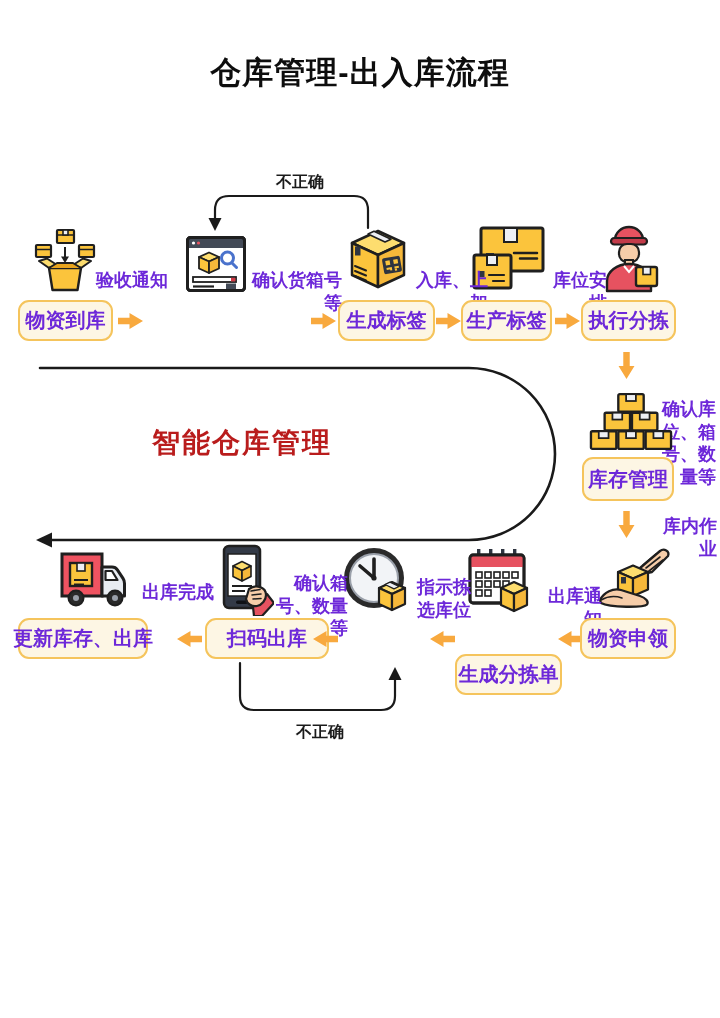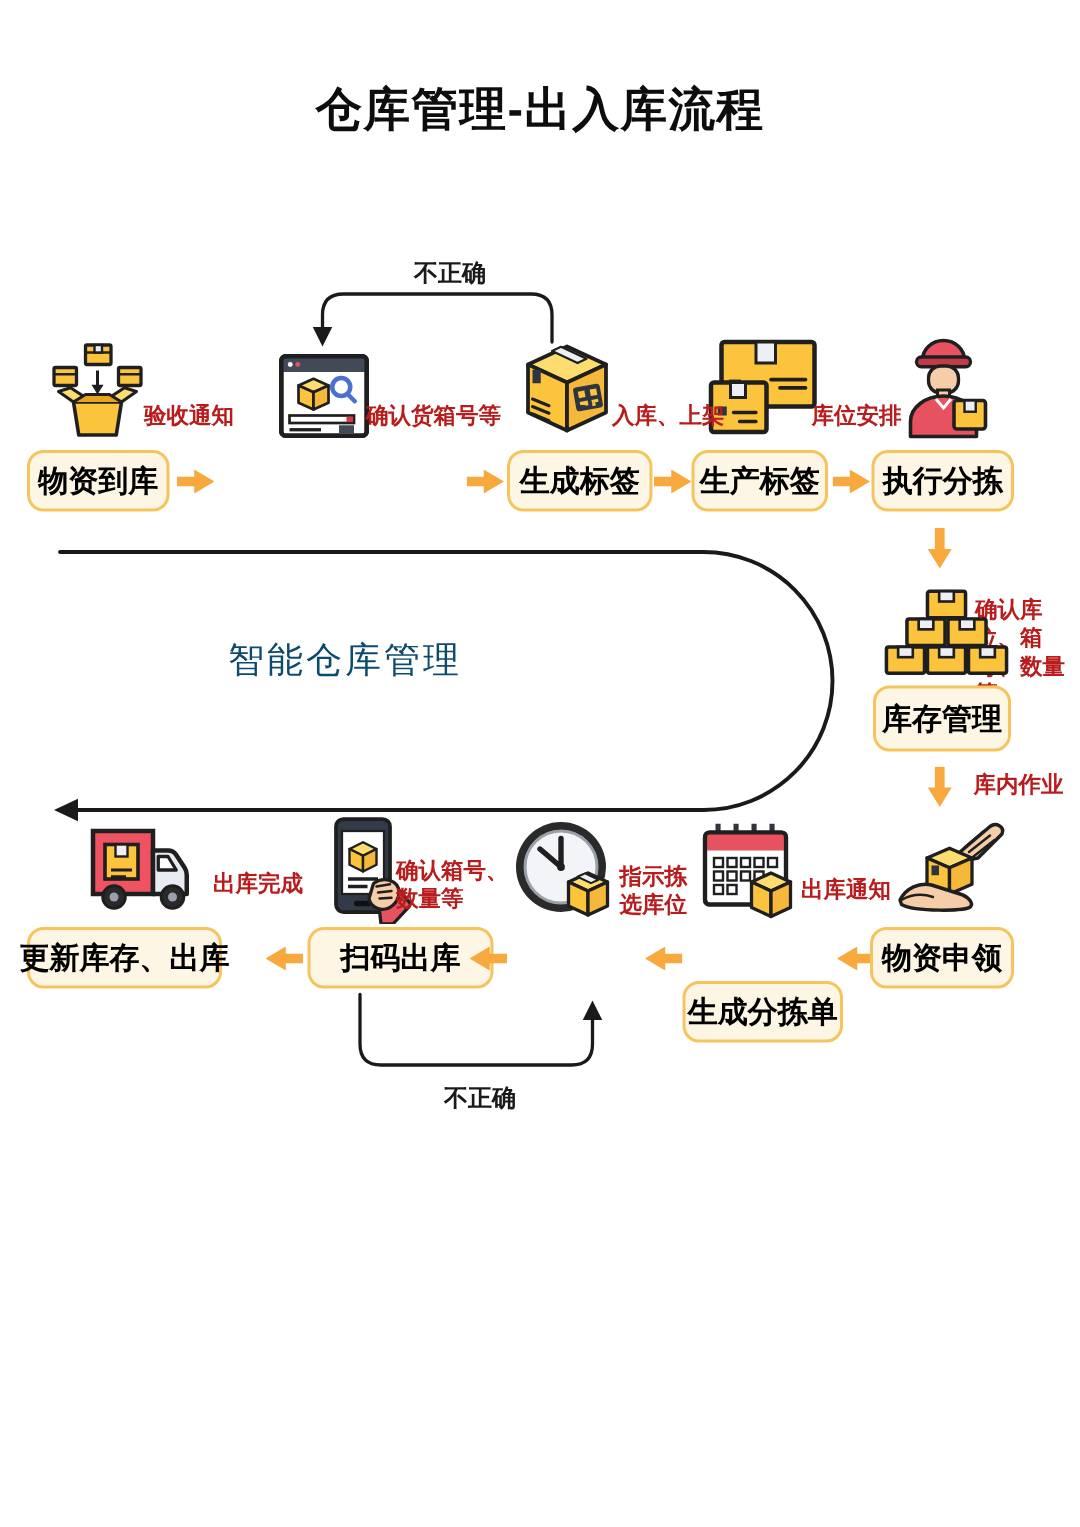--- a/index.html
+++ b/index.html
@@ -4,28 +4,28 @@
 <style>
   * { margin:0; padding:0; box-sizing:border-box; }
   html,body { background:#ffffff; }
   body { font-family:"Liberation Sans","DejaVu Sans",sans-serif; }
   #canvas { position:relative; width:720px; height:1018px; background:#ffffff; overflow:hidden; margin:0 auto; }
 
   .page-title { position:absolute; left:0; right:0; top:52px; text-align:center;
     font-size:31px; font-weight:900; color:#0d0d0d; letter-spacing:1px; }
 
   .center-label { position:absolute; left:152px; top:424px; width:260px;
-    font-size:24px; font-weight:400; color:#0c4a6e; letter-spacing:2px; }
+    font-size:28px; font-weight:700; color:#b91c1c; letter-spacing:2px; }
 
   .step { position:absolute; height:41px; display:flex; align-items:center; justify-content:center;
     background:#FDF6E4; border:2.5px solid #F5C45C; border-radius:11px;
-    color:#000000; font-weight:800; font-size:20px; white-space:nowrap; }
-
-  .link-label { position:absolute; color:#b91c1c; font-weight:700; font-size:15px;
-    line-height:1.25; text-align:left; }
+    color:#6d28d9; font-weight:800; font-size:20px; white-space:nowrap; }
+
+  .link-label { position:absolute; color:#6d28d9; font-weight:700; font-size:18px;
+    line-height:1.25; text-align:right; }
 
   .loop-label { position:absolute; color:#1a1a1a; font-weight:600; font-size:16px; text-align:center; }
 
   .barrow { position:absolute; background:#F8A93E; }
   .barrow.right { width:25px; height:18px;
     clip-path:polygon(0 32%,46% 32%,46% 6%,100% 50%,46% 94%,46% 68%,0 68%); }
   .barrow.left  { width:25px; height:18px;
     clip-path:polygon(0 32%,46% 32%,46% 6%,100% 50%,46% 94%,46% 68%,0 68%);
     transform:scaleX(-1); }
   .barrow.down  { width:19px; height:27px;

